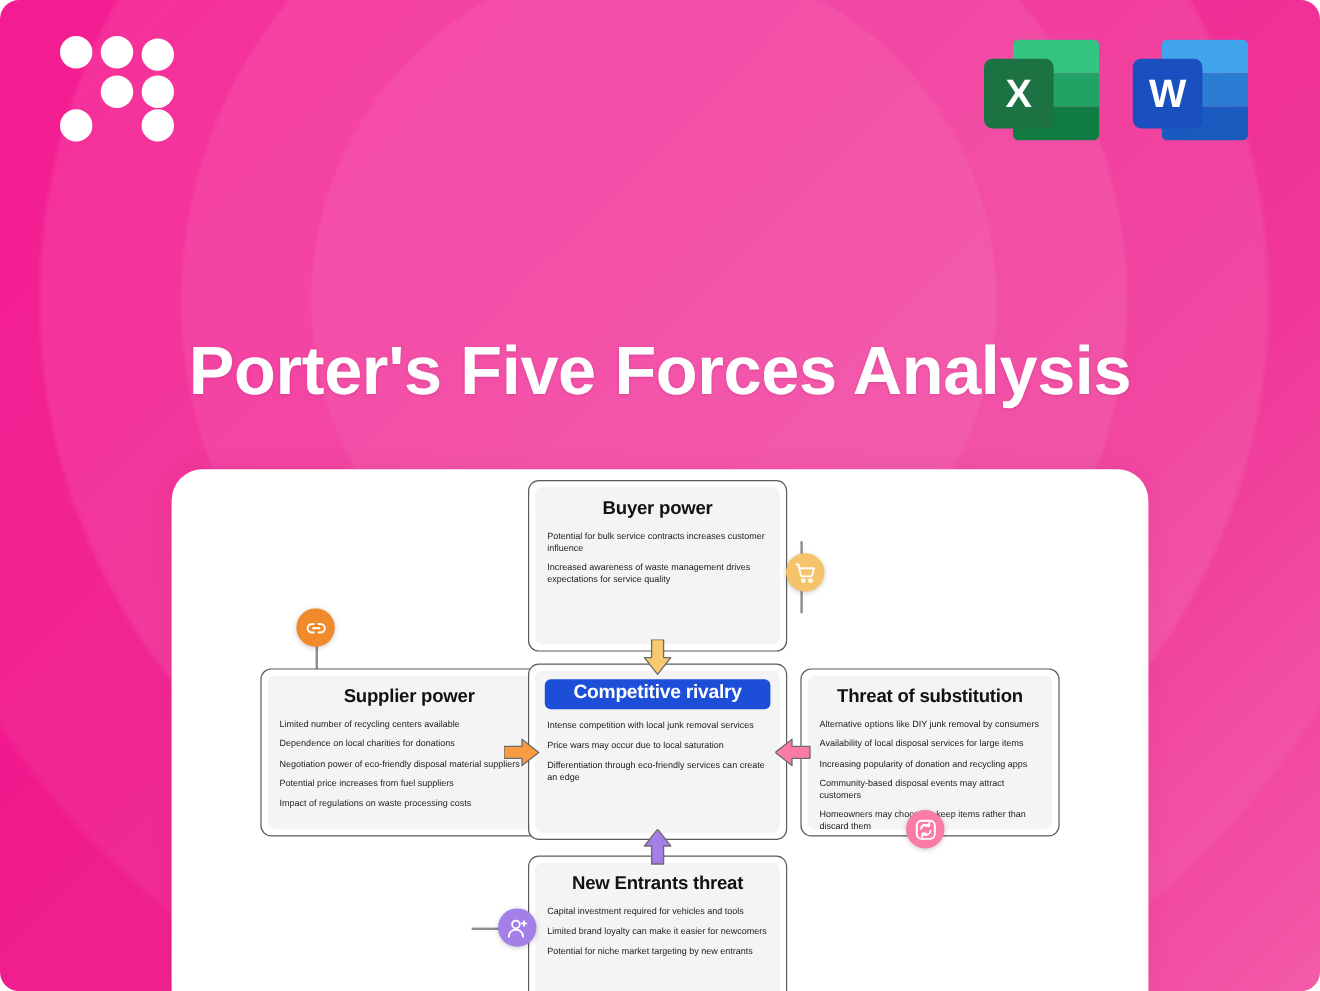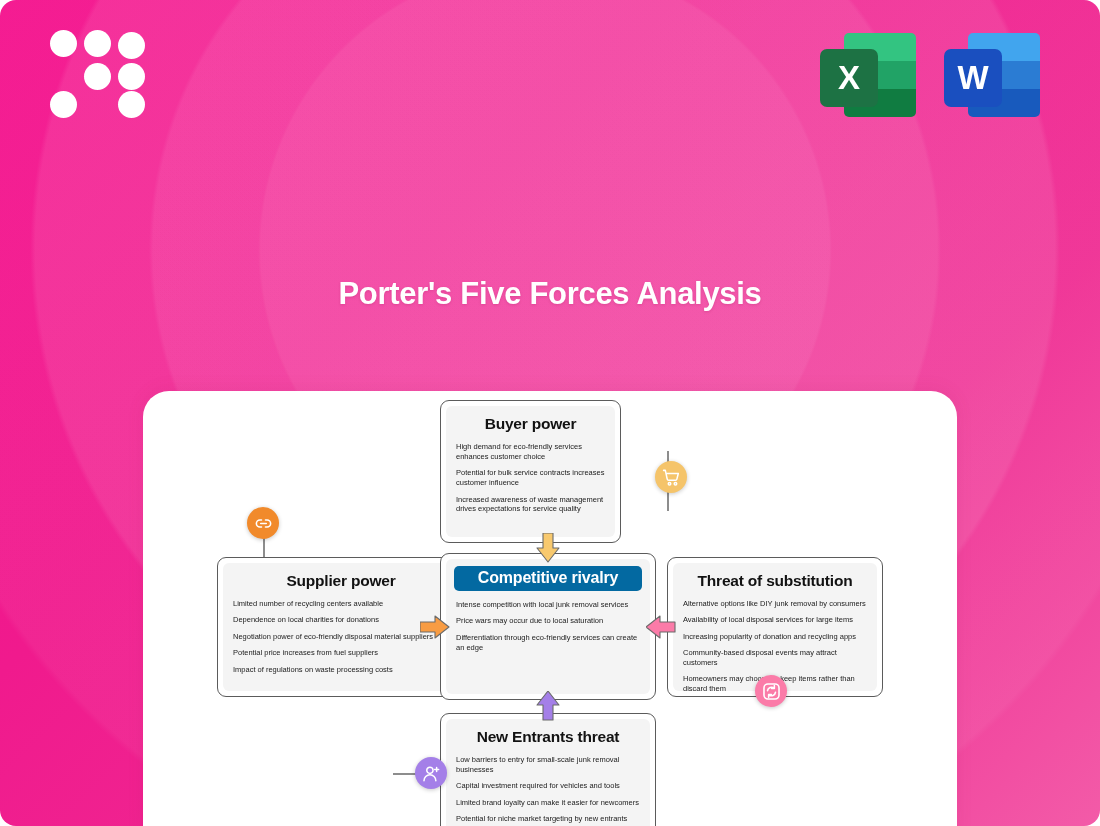--- a/index.html
+++ b/index.html
@@ -44,21 +44,21 @@
   
   #brand-title {
     position: absolute; left: 0; top: 208px; width: 1100px;
     text-align: center; color: #ffffff;
     font-size: 40px; font-weight: bold; letter-spacing: .5px;
     text-shadow: 0 1px 3px rgba(120,0,60,.18);
   }
   #doc-title {
     position: absolute; left: 0; top: 276px; width: 1100px;
     text-align: center; color: #ffffff;
-    font-size: 31px; font-weight: bold; letter-spacing: -.3px;
+    font-size: 57px; font-weight: bold; letter-spacing: -.3px;
     text-shadow: 0 1px 3px rgba(120,0,60,.18);
   }
 
   
   #doc-card {
     position: absolute; left: 143px; top: 391px;
     width: 814px; height: 460px;
     background: #ffffff; border-radius: 26px;
     box-shadow: 0 -2px 18px rgba(150,0,80,.08);
     overflow: hidden;
@@ -78,30 +78,30 @@
     background: #f4f4f4;
     border-radius: 6px;
     height: 100%;
     padding: 9px 10px 10px 10px;
   }
   .fb-title {
     text-align: center; font-weight: bold; color: #121212;
     font-size: 15.5px; margin-bottom: 9px; letter-spacing: -.2px;
   }
   .fb-title.center-title {
-    background: #0369a1; color: #ffffff; border-radius: 5px;
+    background: #1d4ed8; color: #ffffff; border-radius: 5px;
     padding: 3px 0 4px 0; margin: -2px -2px 9px -2px; font-size: 16px;
   }
   .fb-list { list-style: none; }
   .fb-list li {
     font-size: 7.5px; color: #1b1b1b; line-height: 1.32;
     margin-bottom: 6.5px;
   }
 
-  #box-buyer       { left: 297px; top: 9px;   width: 181px; height: 143px; }
+  #box-buyer       { left: 297px; top: 9px;   width: 216px; height: 143px; }
   #box-supplier    { left: 74px;  top: 166px; width: 248px; height: 140px; }
   #box-rivalry     { left: 297px; top: 162px; width: 216px; height: 147px; }
   #box-substitute  { left: 524px; top: 166px; width: 216px; height: 140px; }
   #box-entrants    { left: 297px; top: 322px; width: 216px; height: 138px; }
 
   
   .conn { position: absolute; background: #8d8d8d; }
 
   
   .arrow { position: absolute; width: 0; height: 0; }
@@ -160,21 +160,20 @@
 
       <div class="conn" style="left:524px; top:60px;  width:1.5px; height:60px;"></div>
       <div class="conn" style="left:120px; top:144px; width:1.5px; height:34px;"></div>
       <div class="conn" style="left:560px; top:300px; width:160px; height:1.5px;"></div>
       <div class="conn" style="left:250px; top:382px; width:60px;  height:1.5px;"></div>
 
       <div class="force-box" id="box-buyer">
         <div class="force-inner">
           <div class="fb-title">Buyer power</div>
           <ul class="fb-list">
-            <li>High demand for eco-friendly services enhances customer choice</li>
             <li>Potential for bulk service contracts increases customer influence</li>
             <li>Increased awareness of waste management drives expectations for service quality</li>
           </ul>
         </div>
       </div>
 
       <div class="force-box" id="box-supplier">
         <div class="force-inner">
           <div class="fb-title">Supplier power</div>
           <ul class="fb-list">
@@ -208,21 +207,20 @@
             <li>Community-based disposal events may attract customers</li>
             <li>Homeowners may choose to keep items rather than discard them</li>
           </ul>
         </div>
       </div>
 
       <div class="force-box" id="box-entrants">
         <div class="force-inner">
           <div class="fb-title">New Entrants threat</div>
           <ul class="fb-list">
-            <li>Low barriers to entry for small-scale junk removal businesses</li>
             <li>Capital investment required for vehicles and tools</li>
             <li>Limited brand loyalty can make it easier for newcomers</li>
             <li>Potential for niche market targeting by new entrants</li>
 
           </ul>
         </div>
       </div>
 
       <div class="arrow" style="left:390px; top:142px;">
         <svg width="30" height="30" viewBox="0 0 30 30">

